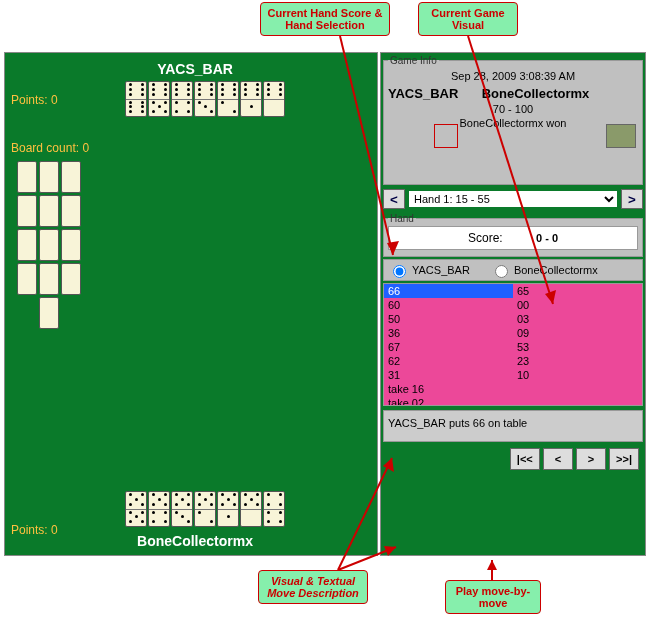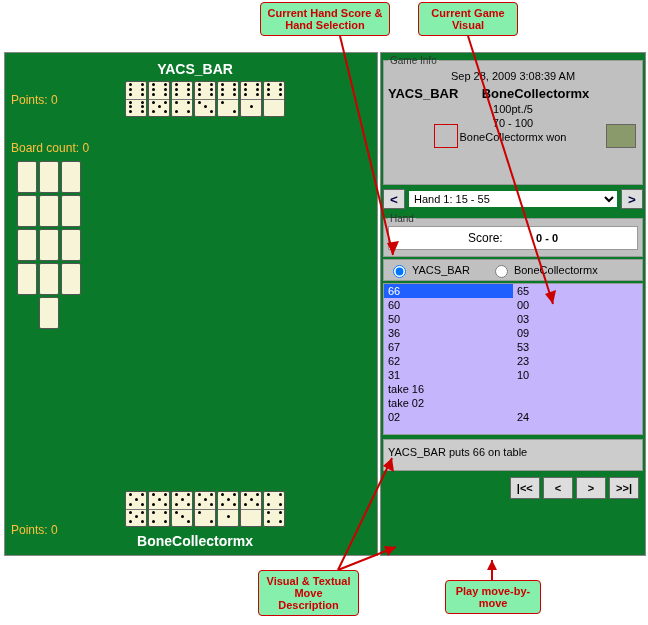--- a/index.html
+++ b/index.html
@@ -30,21 +30,21 @@
     color: #c00;
     font-weight: bold;
     font-size: 11px;
     padding: 4px 6px;
     text-align: center;
     z-index: 20;
     border-radius: 4px;
   }
   .callout.top1 { left: 260px; top: 2px; width: 130px; }
   .callout.top2 { left: 418px; top: 2px; width: 100px; }
-  .callout.bot1 { left: 258px; top: 570px; width: 101px; }
+  .callout.bot1 { left: 258px; top: 570px; width: 110px; font-style: italic; }
   .callout.bot2 { left: 445px; top: 580px; width: 96px; }
 
   .arrow { position: absolute; z-index: 15; pointer-events: none; }
   .arrow line { stroke:#c00; stroke-width:2; }
   .arrow polygon { fill:#c00; }
 
   .board-label {
     position: absolute;
     color: #ffc040;
     font-size: 12px;
@@ -169,24 +169,24 @@
     background: #c0c0c0;
     padding: 2px 4px;
     display: flex;
     gap: 20px;
     font-size: 11px;
     border:1px solid #999;
     margin: 2px;
   }
   .radio-bar label { display:flex; align-items:center; gap:3px; cursor:pointer;}
   .movelist {
-    background: #c4b5fd;
+    background: #ec4899;
     border: 1px solid #999;
     margin: 0 2px;
-    height: 152px;
+    height: 123px;
     overflow-y: auto;
     position: relative;
   }
   .movelist .cols { display:flex; }
   .movelist .col { flex:1; padding: 0; font-size:11px;}
   .movelist .col div { padding: 0 4px; line-height:14px;}
   .movelist .col .sel { background: #2060ff; color: #fff;}
   .move-desc {
     background: #ccc;
     border: 1px solid #999;
@@ -840,21 +840,20 @@
 </div>
 
 <div class="right-panel">
   <fieldset class="game-info">
     <legend>Game Info</legend>
     <div class="gi-date">Sep 28, 2009 3:08:39 AM</div>
     <div class="gi-players">
       <span style="width:90px;">YACS_BAR</span>
       <span>BoneCollectormx</span>
     </div>
-    <div class="gi-row">100pt./5</div>
     <div class="gi-row">70 - 100</div>
     <div class="gi-row">BoneCollectormx won</div>
     <div class="gi-redbox"></div>
     <div class="gi-img"></div>
   </fieldset>
 
   <div class="hand-selector">
     <button>&lt;</button>
     <select>
       <option>Hand 1: 15 - 55</option>

